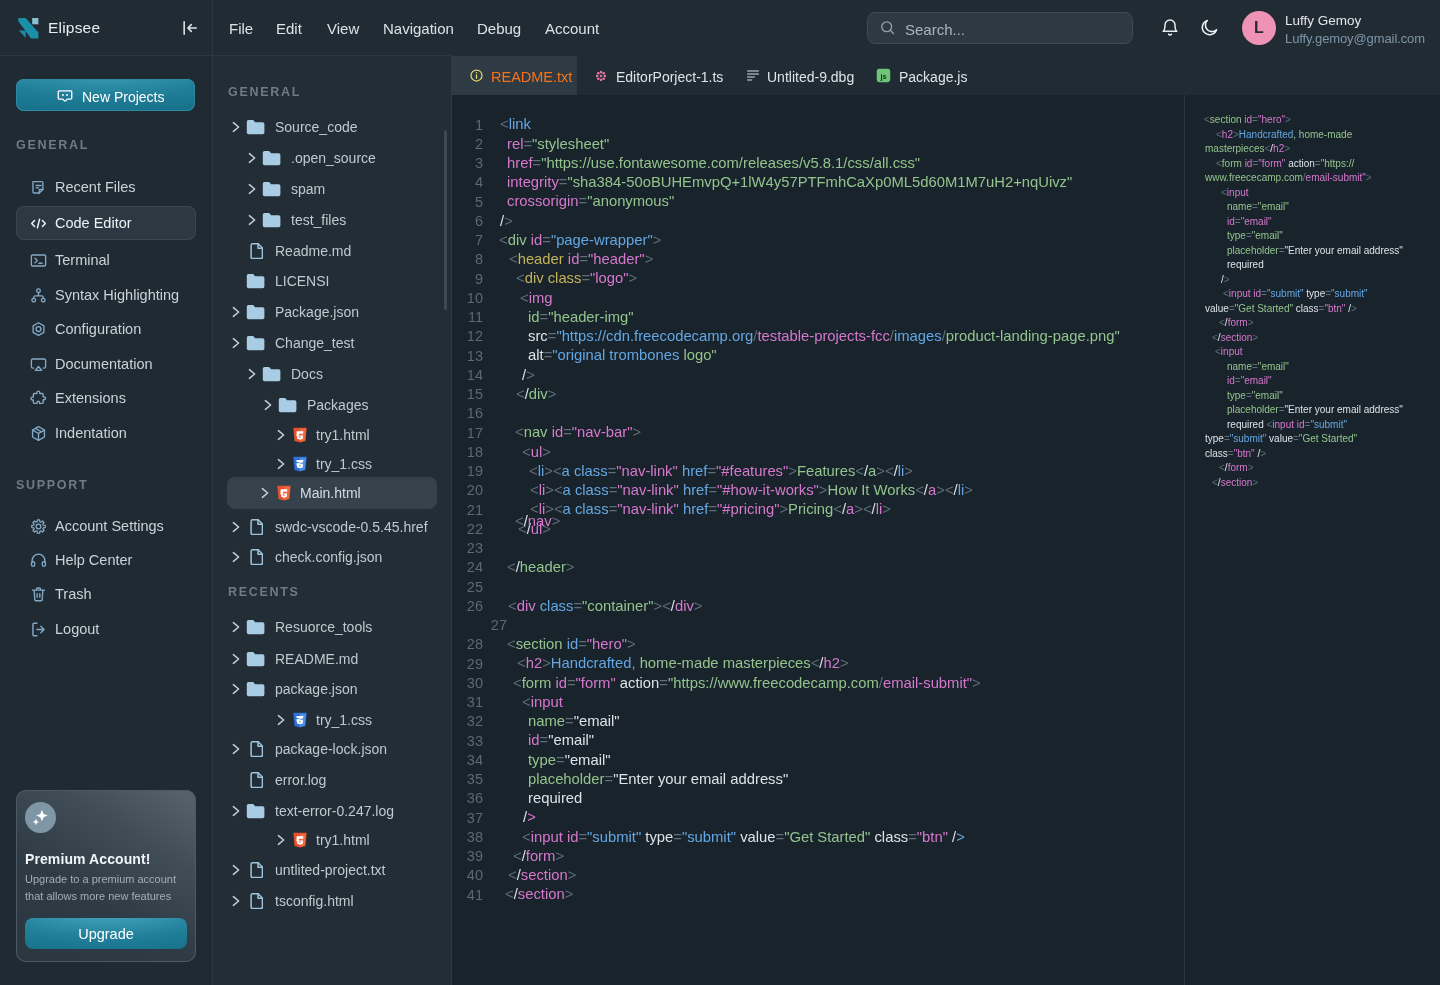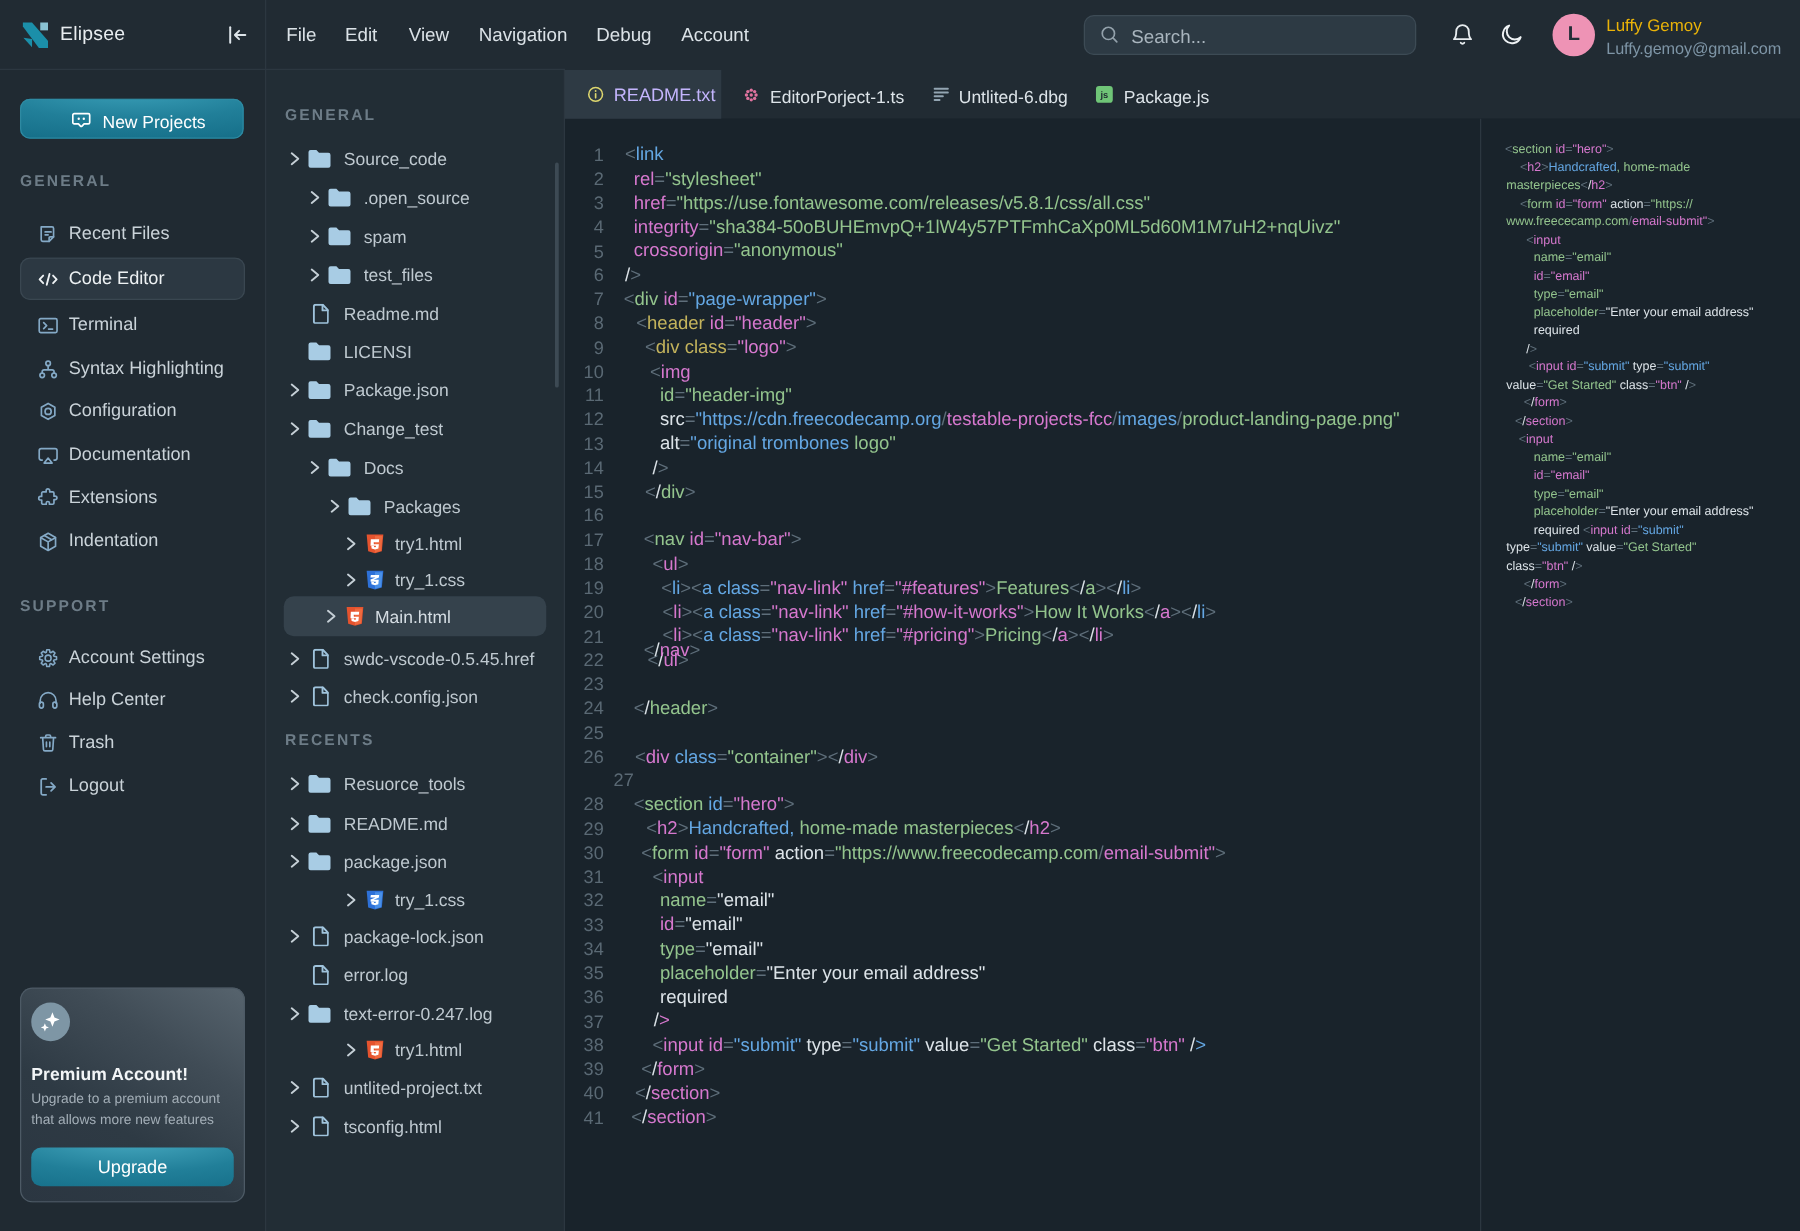--- a/index.html
+++ b/index.html
@@ -45,21 +45,21 @@
   </svg>
 <div class="abs" style="left:905px;top:20.5px;font-size:15px;color:#a9b5be">Search...</div>
 <svg class="abs" style="left:1160px;top:18px" width="20" height="20" viewBox="0 0 24 24" fill="none">
     <path d="M18 8.5 a6 6 0 0 0 -12 0 c0 6 -2.2 7.5 -2.2 7.5 h16.4 s-2.2 -1.5 -2.2 -7.5" stroke="#e7ecef" stroke-width="1.8" stroke-linecap="round" stroke-linejoin="round"></path>
     <path d="M10.3 19.5 a2 2 0 0 0 3.4 0" stroke="#e7ecef" stroke-width="1.8" stroke-linecap="round" stroke-linejoin="round"></path>
   </svg>
 <svg class="abs" style="left:1199px;top:17px" width="21" height="21" viewBox="0 0 24 24" fill="none">
     <path d="M20 14.5 A8.3 8.3 0 1 1 9.5 4 a6.8 6.8 0 0 0 10.5 10.5 Z" stroke="#eef2f4" stroke-width="1.8" stroke-linecap="round" stroke-linejoin="round"></path>
   </svg>
 <div class="abs" style="left:1242px;top:11px;width:34px;height:34px;border-radius:50%;background:#ee93b5;color:#232e37;font-size:16px;font-weight:bold;display:flex;align-items:center;justify-content:center">L</div>
-<div class="abs" style="left:1285px;top:13px;font-size:13.5px;color:#eab308">Luffy Gemoy</div>
+<div class="abs" style="left:1285px;top:13px;font-size:13.5px;color:#e5e5e5">Luffy Gemoy</div>
 <div class="abs" style="left:1285px;top:30.5px;font-size:13px;letter-spacing:-0.1px;color:#7e95a6">Luffy.gemoy@gmail.com</div>
 <div class="abs" style="left:16px;top:79px;width:179px;height:32px;border-radius:8px;background:radial-gradient(130% 150% at 50% -25%,#3ba0b9 0%,#217f99 50%,#136b85 100%);box-shadow:inset 0 0 0 1px #2e8aa2"></div>
 <svg class="abs" style="left:56px;top:86px" width="18" height="18" viewBox="0 0 24 24" fill="none">
     <path d="M4.5 6.5 h15 a1.5 1.5 0 0 1 1.5 1.5 v8 a1.5 1.5 0 0 1 -1.5 1.5 h-4.5 l-2.2 2.3 a1.1 1.1 0 0 1 -1.6 0 L9 17.5 H4.5 A1.5 1.5 0 0 1 3 16 V8 a1.5 1.5 0 0 1 1.5 -1.5 Z" stroke="#fff" stroke-width="1.8" stroke-linecap="round" stroke-linejoin="round"></path>
     <circle cx="9.3" cy="12" r="1.25" fill="#fff"></circle>
     <circle cx="14.7" cy="12" r="1.25" fill="#fff"></circle>
   </svg>
 <div class="abs" style="left:82px;top:88.5px;font-size:14px;color:#fff">New Projects</div>
 <div class="abs" style="left:16px;top:137.5px;font-size:12.5px;letter-spacing:1.7px;color:#6d7c87;font-weight:bold">GENERAL</div>
 <div class="abs" style="left:16px;top:206px;width:180px;height:34px;border-radius:8px;background:#2c3842;box-shadow:inset 0 0 0 1px #3a4751"></div>
@@ -324,37 +324,37 @@
       <path d="M2.6 0.8 h5.6 l4.2 4.3 v9 a1.5 1.5 0 0 1 -1.5 1.5 H2.6 a1.5 1.5 0 0 1 -1.5 -1.5 V2.3 a1.5 1.5 0 0 1 1.5 -1.5 Z" stroke="#9fc3dc" stroke-width="1.5" stroke-linecap="round" stroke-linejoin="round"></path>
       <path d="M8 1 v4.3 h4.3" stroke="#9fc3dc" stroke-width="1.5" stroke-linecap="round" stroke-linejoin="round"></path>
     </svg></div>
 <div class="abs" style="left:275px;top:892.5px;font-size:14px;color:#bfc9d0">tsconfig.html</div>
 <div class="abs" style="left:452px;top:56px;width:125px;height:39px;background:#2e3a44"></div>
 <svg class="abs" style="left:469px;top:68px" width="15" height="15" viewBox="0 0 24 24" fill="none">
     <circle cx="12" cy="12" r="8.8" stroke="#ddd66e" stroke-width="2"></circle>
     <path d="M12 11.2 v5.2" stroke="#ddd66e" stroke-width="2.1" stroke-linecap="round" stroke-linejoin="round"></path>
     <circle cx="12" cy="7.6" r="1.2" fill="#ddd66e"></circle>
   </svg>
-<div class="abs" style="left:491px;top:68.5px;font-size:14.5px;color:#c4b5fd">README.txt</div>
+<div class="abs" style="left:491px;top:68.5px;font-size:14.5px;color:#f97316">README.txt</div>
 <svg class="abs" style="left:594px;top:69px" width="14" height="14" viewBox="0 0 24 24">
     <circle cx="12.00" cy="5.40" r="2.3" fill="#e0739f"></circle>
     <circle cx="16.67" cy="7.33" r="2.3" fill="#e0739f"></circle>
     <circle cx="18.60" cy="12.00" r="2.3" fill="#e0739f"></circle>
     <circle cx="16.67" cy="16.67" r="2.3" fill="#e0739f"></circle>
     <circle cx="12.00" cy="18.60" r="2.3" fill="#e0739f"></circle>
     <circle cx="7.33" cy="16.67" r="2.3" fill="#e0739f"></circle>
     <circle cx="5.40" cy="12.00" r="2.3" fill="#e0739f"></circle>
     <circle cx="7.33" cy="7.33" r="2.3" fill="#e0739f"></circle>
     <circle cx="12" cy="12" r="2.3" fill="#e0739f"></circle>
   </svg>
 <div class="abs" style="left:616px;top:68.5px;font-size:14px;color:#dde4e9">EditorPorject-1.ts</div>
 <svg class="abs" style="left:745px;top:67px" width="16" height="16" viewBox="0 0 24 24" fill="none">
     <path d="M4 6 h16 M4 10.5 h16 M4 15 h10 M4 19.5 h6" stroke="#93a5b2" stroke-width="2.2" stroke-linecap="round" stroke-linejoin="round"></path>
   </svg>
-<div class="abs" style="left:767px;top:68.5px;font-size:14px;color:#dde4e9">Untlited-6.dbg</div>
+<div class="abs" style="left:767px;top:68.5px;font-size:14px;color:#dde4e9">Untlited-9.dbg</div>
 <svg class="abs" style="left:875px;top:67px" width="17" height="17" viewBox="0 0 24 24">
     <rect x="2.5" y="2.5" width="19" height="19" rx="3.5" fill="#6fc577"></rect>
     <text x="12" y="16.5" font-size="10.5" font-weight="bold" fill="#1d2830" text-anchor="middle" font-family="Liberation Sans">js</text>
   </svg>
 <div class="abs" style="left:899px;top:68.5px;font-size:14px;color:#dde4e9">Package.js</div>
 <div class="lnum" style="left:443px;top:116.5px">1</div>
 <div class="codeline" style="left:500px;top:115.4px"><i style="color:#5e6e7a">&lt;</i><i style="color:#64a7e3">link</i></div>
 <div class="lnum" style="left:443px;top:135.75px">2</div>
 <div class="codeline" style="left:507px;top:134.65px"><i style="color:#d678ce">rel</i><i style="color:#5e6e7a">=</i><i style="color:#93c48d">"stylesheet"</i></div>
 <div class="lnum" style="left:443px;top:155.0px">3</div>

